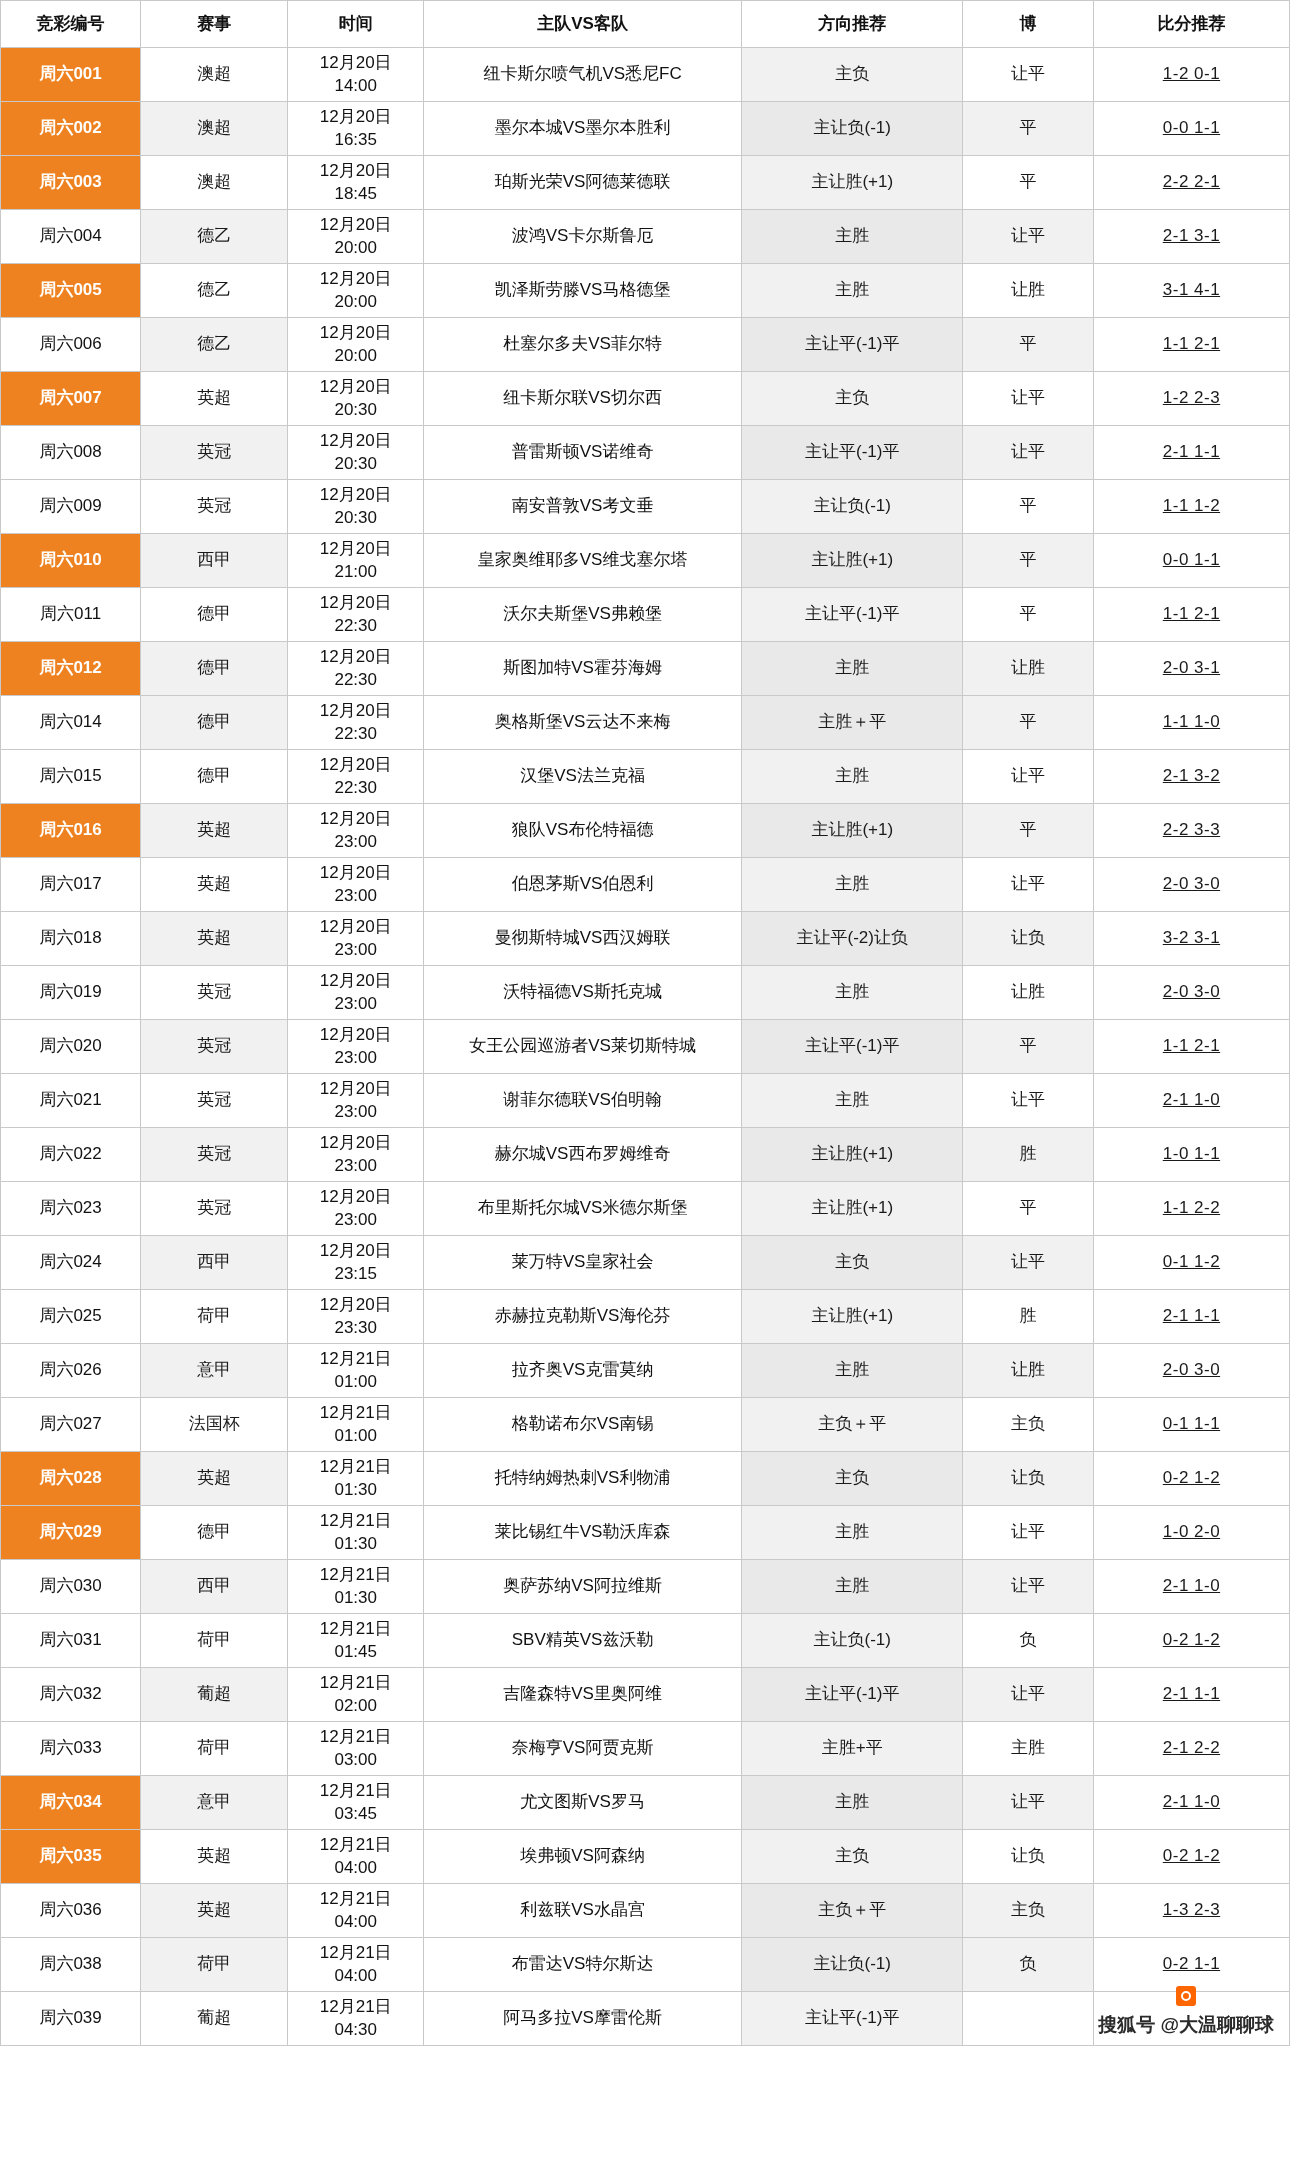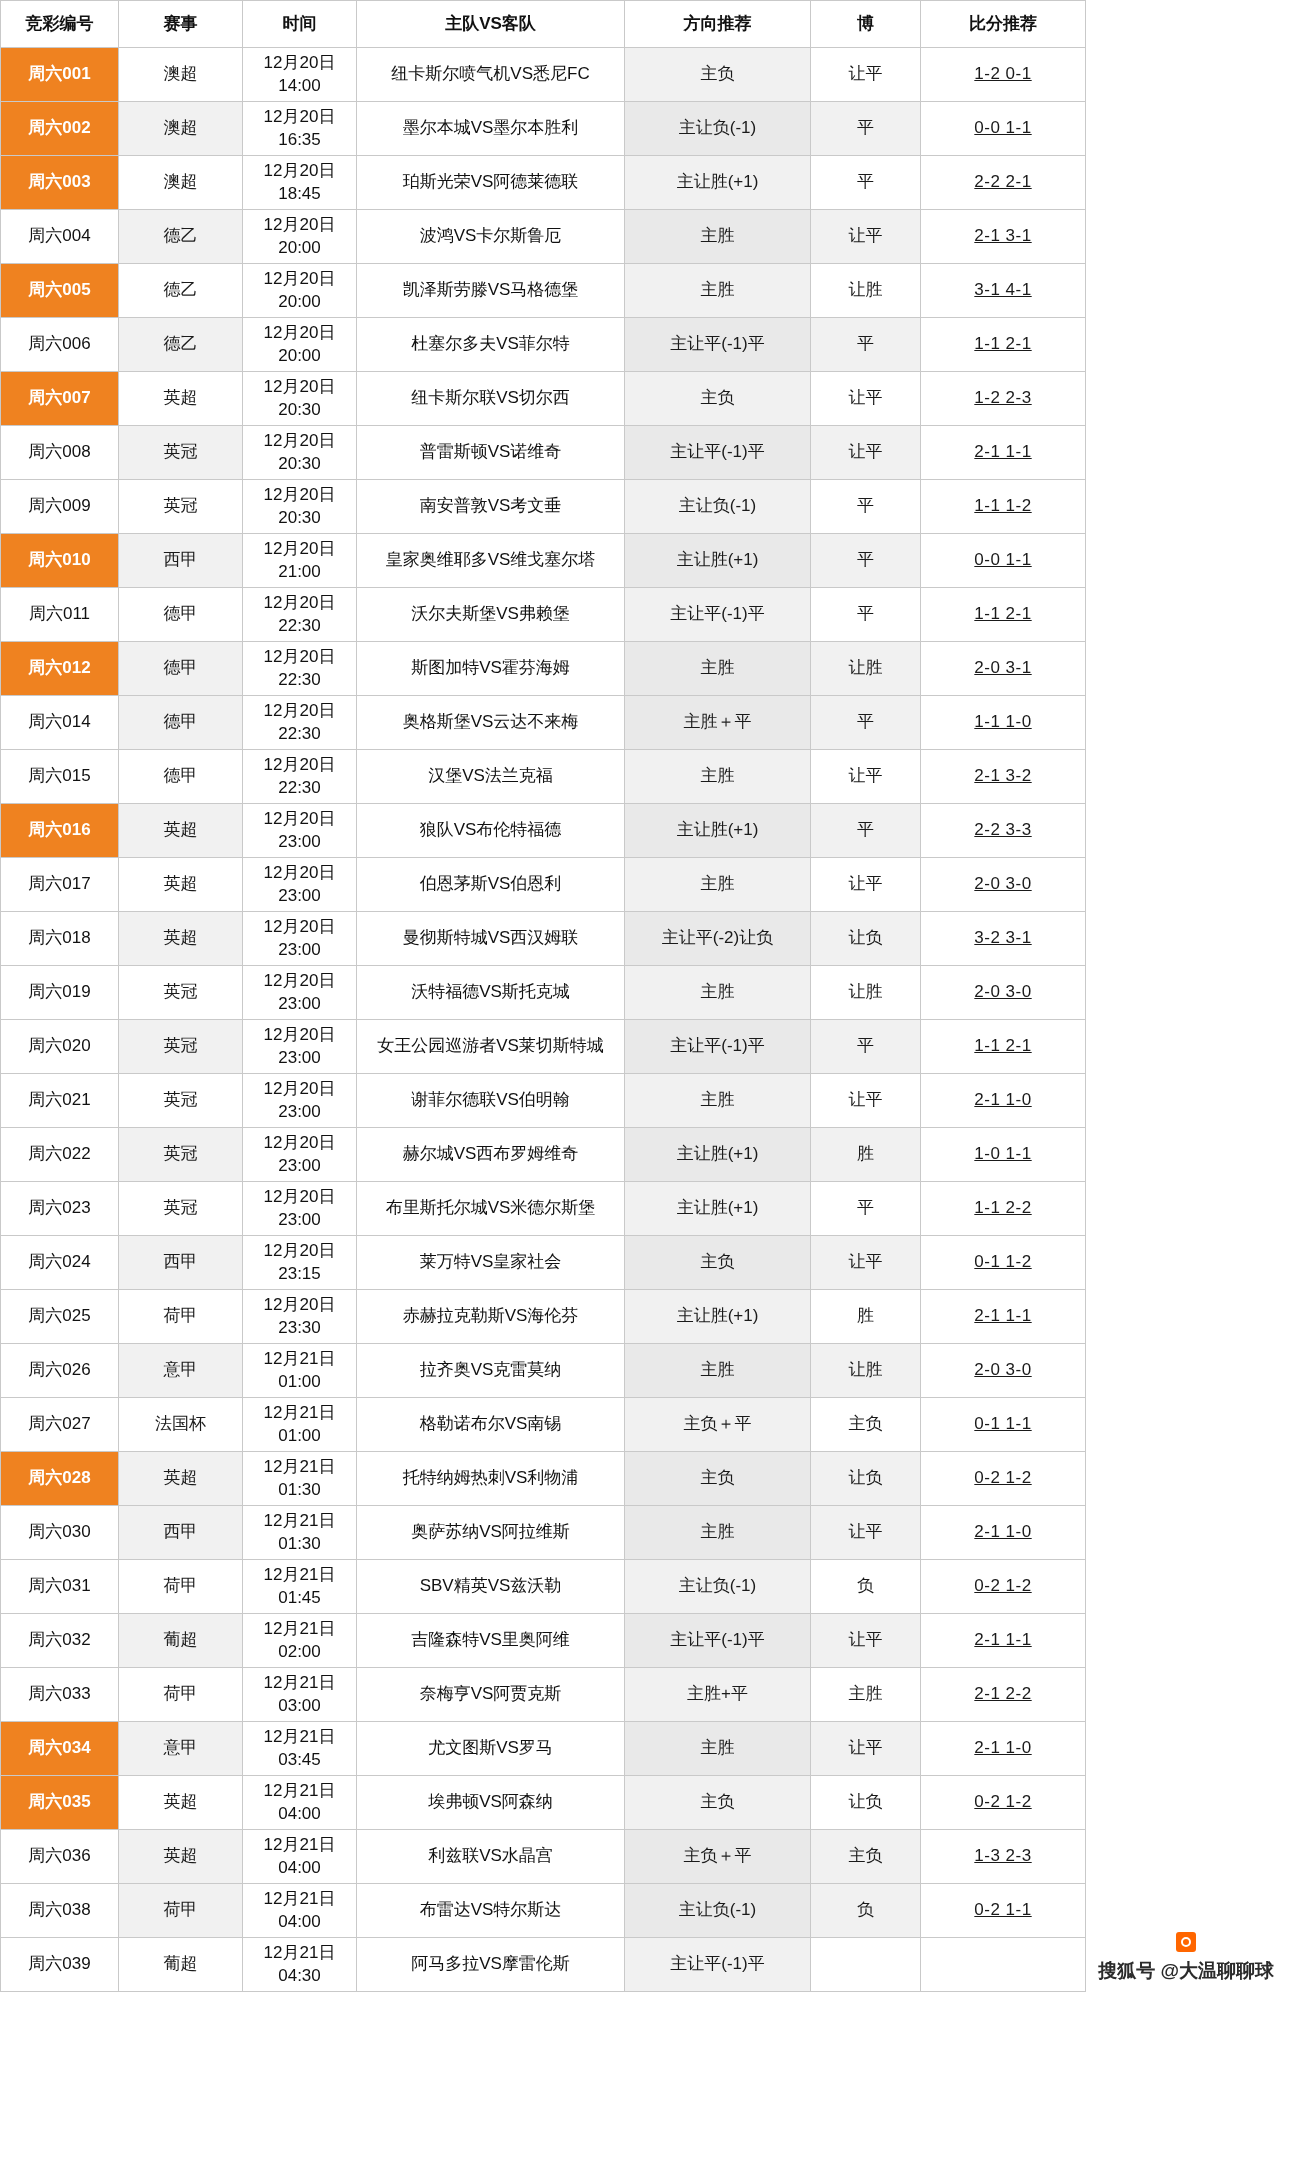--- a/index.html
+++ b/index.html
@@ -7,21 +7,21 @@
     padding: 0;
     background: #ffffff;
   }
   body {
     width: 1290px;
     font-family: "Liberation Sans", "DejaVu Sans", sans-serif;
     color: #1a1a1a;
     -webkit-font-smoothing: antialiased;
   }
   table.match-table {
-    width: 1086px;
+    width: 1290px;
     border-collapse: collapse;
     table-layout: fixed;
   }
   table.match-table th,
   table.match-table td {
     border: 1px solid #c9c9c9;
     text-align: center;
     vertical-align: middle;
     font-size: 17px;
     line-height: 1.35;
@@ -468,20 +468,32 @@
           <td class="league">英超</td>
           <td class="time">
             <span class="t-date">12月21日</span>
             <span class="t-clock">01:30</span>
           </td>
           <td class="match">托特纳姆热刺VS利物浦</td>
           <td class="rec">主负</td>
           <td class="bo">让负</td>
           <td class="score">0-2 1-2</td>
         </tr>
+        <tr>
+          <td class="code hl">周六029</td>
+          <td class="league">德甲</td>
+          <td class="time">
+            <span class="t-date">12月21日</span>
+            <span class="t-clock">01:30</span>
+          </td>
+          <td class="match">莱比锡红牛VS勒沃库森</td>
+          <td class="rec">主胜</td>
+          <td class="bo">让平</td>
+          <td class="score">1-0 2-0</td>
+        </tr>
         <tr class="shade">
           <td class="code">周六030</td>
           <td class="league">西甲</td>
           <td class="time">
             <span class="t-date">12月21日</span>
             <span class="t-clock">01:30</span>
           </td>
           <td class="match">奥萨苏纳VS阿拉维斯</td>
           <td class="rec">主胜</td>
           <td class="bo">让平</td>

